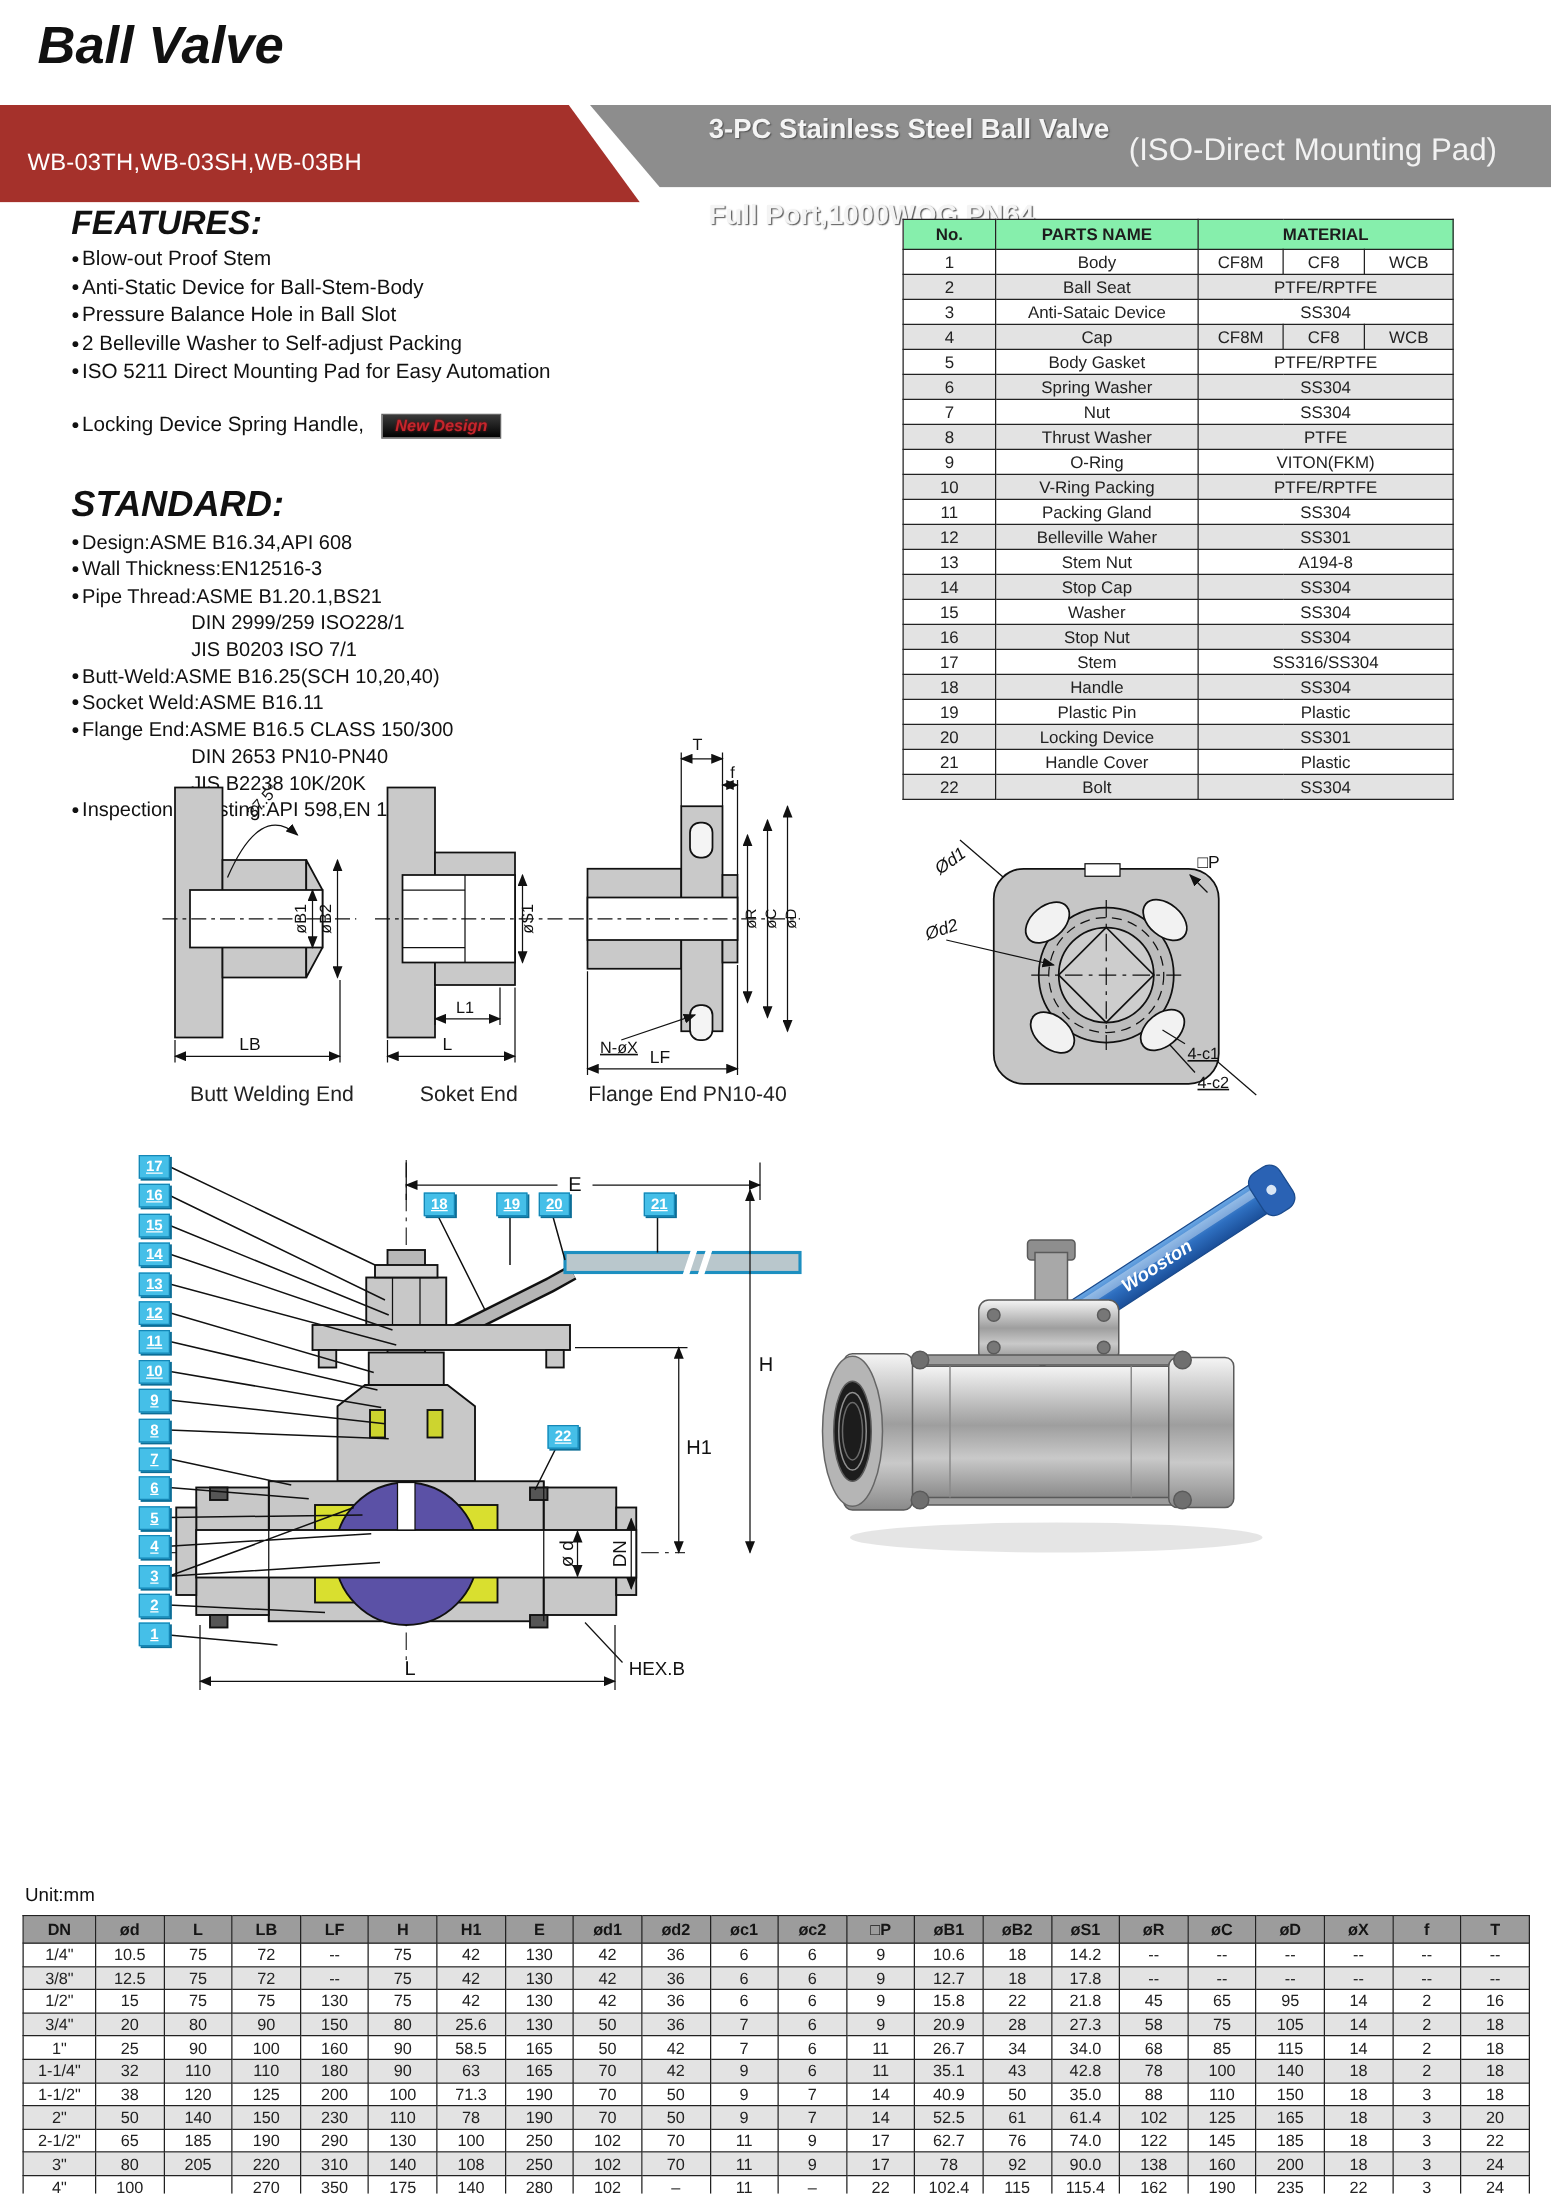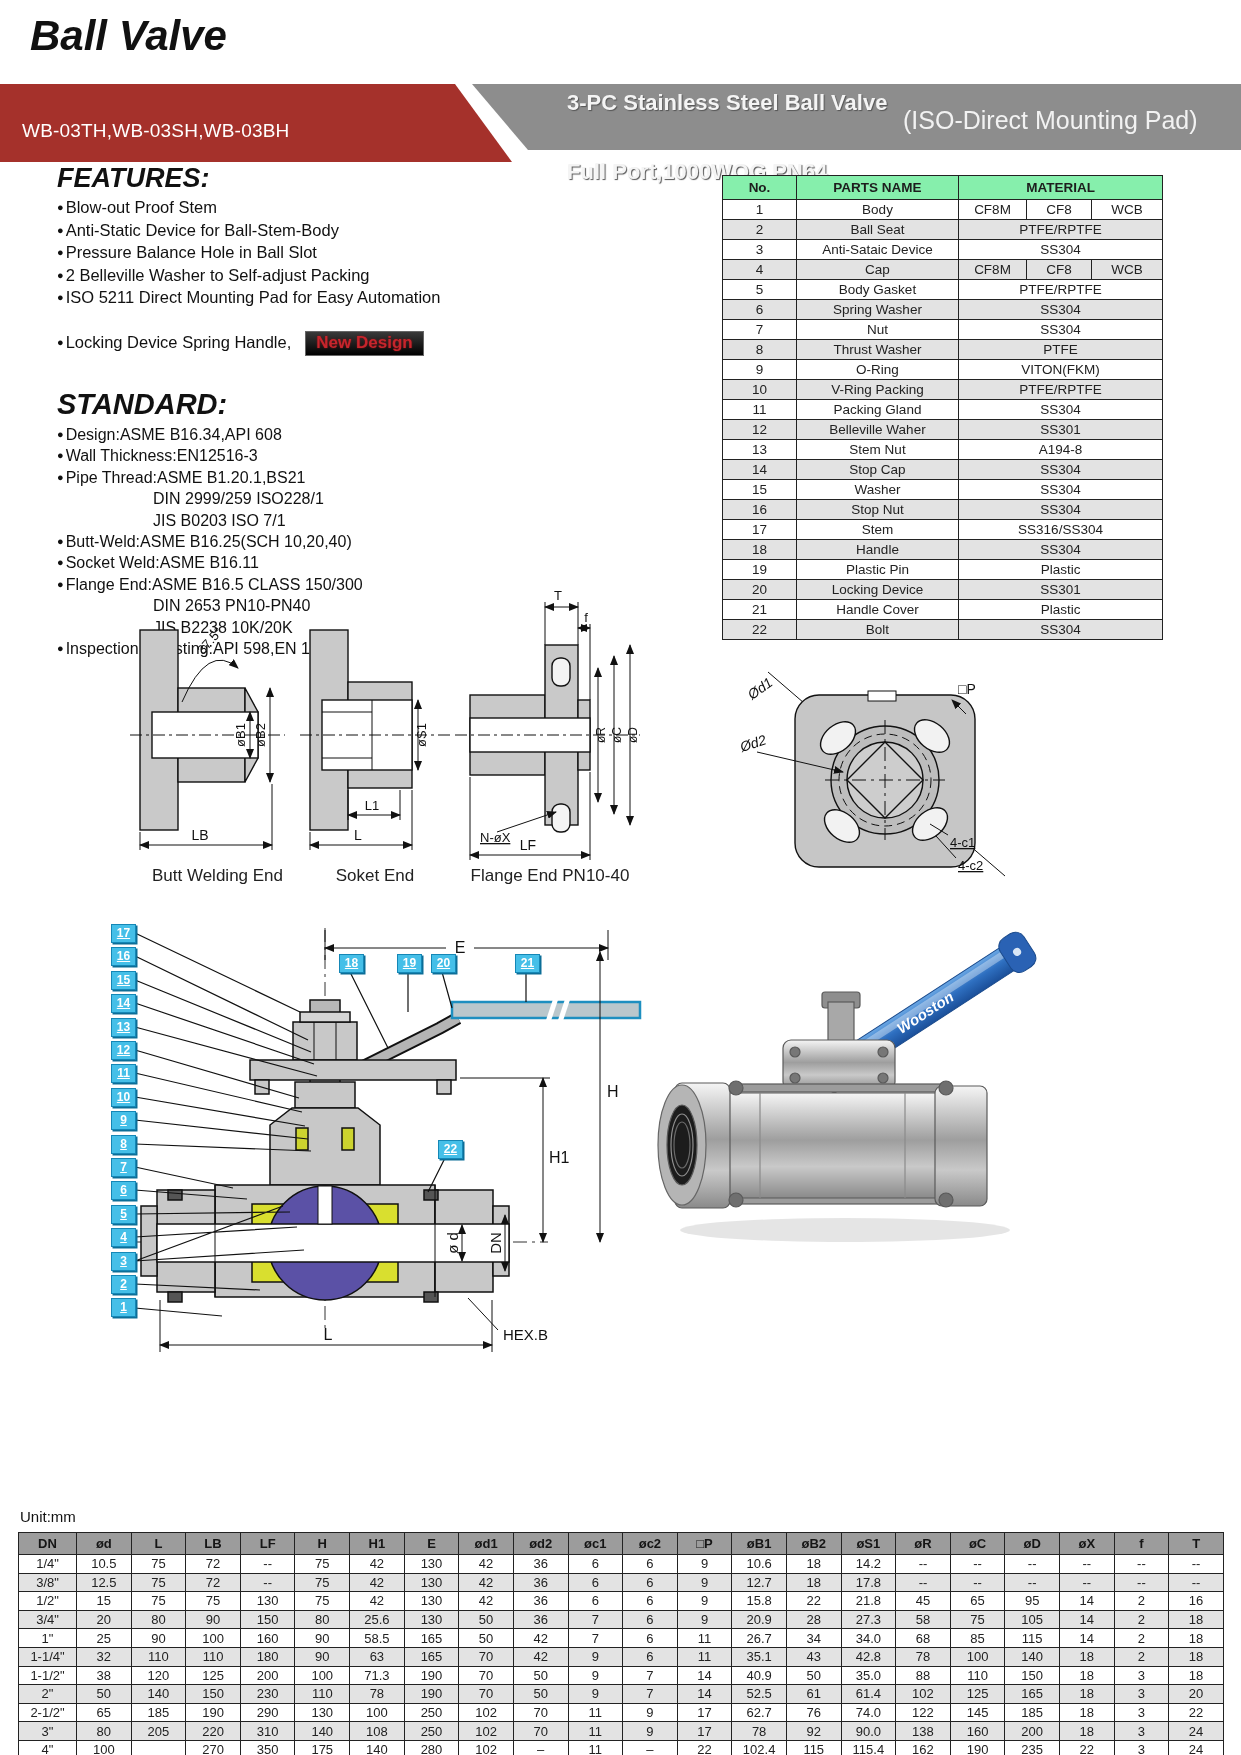--- a/index.html
+++ b/index.html
@@ -15,21 +15,21 @@
   .banner-line1{position:absolute;left:567px;top:90px;color:#f4f4f4;font-size:22px;font-weight:bold;text-shadow:1px 1px 1px #555;}
   .banner-line2{position:absolute;left:567px;top:119px;color:#f4f4f4;font-size:22px;font-weight:bold;text-shadow:1px 1px 1px #555;margin-top:40px;}
   .banner-note{position:absolute;left:903px;top:106px;color:#f2f2f2;font-size:25px;}
   
   #features-head{left:57px;top:163px;font-size:27px;}
   #features-list{left:57px;top:196px;font-size:16.5px;line-height:22.5px;}
   .feat-row{white-space:nowrap;}
   .bullet{font-size:11px;vertical-align:2px;margin-right:2px;}
   #locking-row{left:57px;top:331px;font-size:16.5px;white-space:nowrap;}
   #new-design-badge{display:inline-block;margin-left:14px;padding:1px 10px 2px 10px;background:linear-gradient(#3a3a3a,#000);
-    border:1px solid #666;color:#c6252c;font-weight:bold;font-size:17px;text-shadow:0 0 2px #7c1216;}
+    border:1px solid #666;color:#c6252c;font-style:italic;font-weight:bold;font-size:13px;text-shadow:0 0 2px #7c1216;}
   #standard-head{left:57px;top:388px;font-size:29px;}
   #standard-list{left:57px;top:424px;font-size:16px;line-height:21.4px;}
   .std-ind{padding-left:96px;}
   
   #parts-table{position:absolute;left:722px;top:175px;width:440px;border-collapse:collapse;font-size:13.5px;text-align:center;color:#222;table-layout:fixed;}
   #parts-table th{background:#86efac;border:1px solid #222;height:21px;color:#1d1d1d;}
   #parts-table td{border:1px solid #222;height:19px;padding:0;overflow:hidden;}
   #parts-table tr.alt td{background:#e3e3e3;}
   
   #unit-label{left:20px;top:1508px;font-size:15px;}

